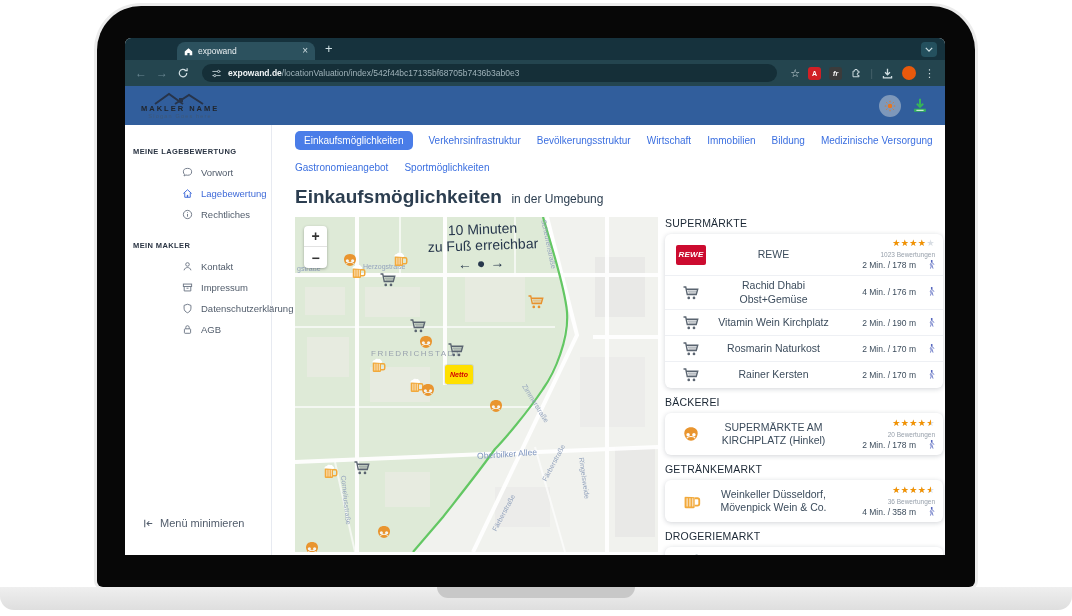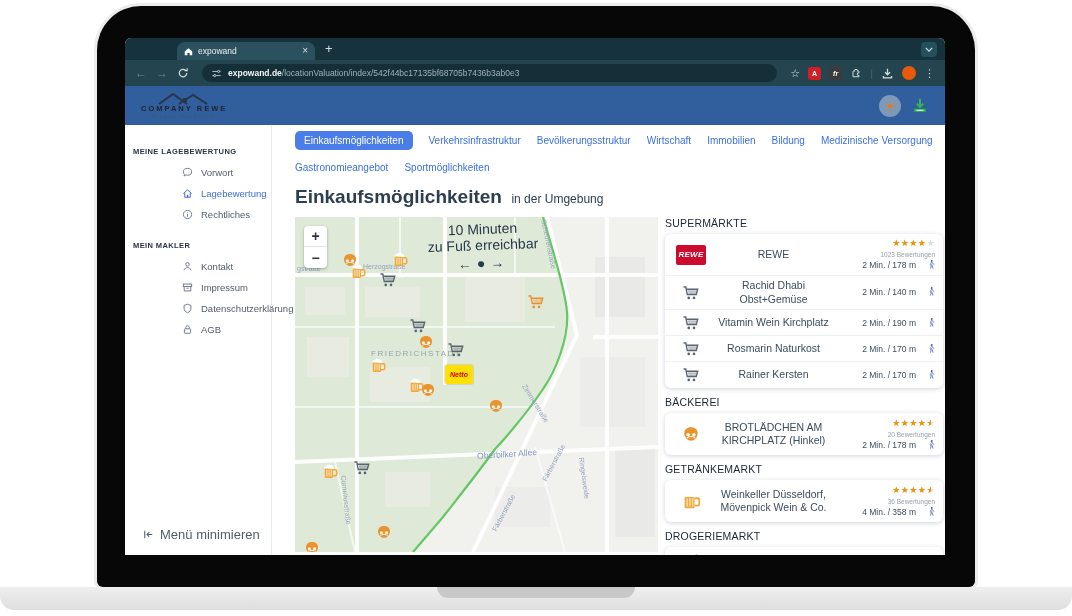--- a/index.html
+++ b/index.html
@@ -55,22 +55,22 @@
                   display:flex; align-items:center; justify-content:center; }
 
   
   .contentrow { flex:1; display:flex; min-height:0; background:#fff; }
   .sidebar { width:147px; flex:0 0 147px; border-right:1px solid #e7eaf1; padding-top:22px; position:relative; }
   .sb-sec { font-size:7.5px; font-weight:bold; color:#2a3443; letter-spacing:.4px; margin:0 0 6px 8px; }
   .sb-item { display:flex; align-items:center; gap:8px; padding:5px 0 5px 18px; font-size:9.5px; color:#515c6b; cursor:pointer;margin-left:39px; }
   .sb-item.active { color:#3f6ad8; }
   .sb-item svg { flex:0 0 auto; }
   .sb-gap { height:16px; }
-  .sb-min { position:absolute; left:18px; bottom:13px; display:flex; align-items:center; gap:6px;
-            font-size:13px; color:#515c6b; }
+  .sb-min { position:absolute; left:18px; bottom:26px; display:flex; align-items:center; gap:6px;
+            font-size:11px; color:#515c6b; }
 
   .main { flex:1; padding:6px 0 0 23px; min-width:0; }
   .navtabs { width:655px; display:flex; flex-wrap:wrap; gap:8px 16px; align-items:center; margin-bottom:9px; }
   .navtab { font-size:10px; color:#3b6fe0; padding:4px 0; white-space:nowrap; cursor:pointer; }
   .navtab.active { background:#4a7de8; color:#fff; padding:4px 9px; border-radius:5px; }
   .pagetitle { color:#2c3e50; margin:2px 0 9px; }
   .pagetitle .t1 { font-size:19px; font-weight:bold; }
   .pagetitle .t2 { font-size:12px; font-weight:normal; margin-left:5px; }
   .cols { display:flex; gap:7px; align-items:flex-start; }
 
@@ -173,21 +173,21 @@
 
       <div class="appheader">
         <div class="logo">
           <svg width="62" height="13" viewBox="0 0 62 13">
             <g fill="none" stroke="#27344a" stroke-width="2">
                 <path d="M6 12 20 2l14 10"></path>
                 <path d="M26 12 40 3l14 9"></path>
               </g>
             <rect x="30" y="6" width="4" height="4" fill="#27344a"></rect>
           </svg>
-          <span class="logo-title">COMPANY REWE</span>
+          <span class="logo-title">MAKLER NAME</span>
           <span class="logo-slogan">Slogan Goes here</span>
         </div>
         <div class="hdr-actions">
           <span class="theme-circle">
             <svg width="12" height="12" viewBox="0 0 16 16">
                 <circle cx="8" cy="8" r="3" fill="#e8761e"></circle>
                 <g stroke="#e8761e" stroke-width="1.2">
                   <path d="M8 1v2M8 13v2M1 8h2M13 8h2M3 3l1.4 1.4M11.6 11.6 13 13M13 3l-1.4 1.4M4.4 11.6 3 13"></path>
                 </g>
               </svg>
@@ -475,21 +475,21 @@
                   <span class="picon">
                       <svg width="20" height="18" viewBox="0 0 24 24" class="cart-gray">
                         <path fill="none" stroke="currentColor" stroke-width="1.8" d="M2 4h3l2 10h12l2-7H6"></path>
                         <path d="M8 9.5h12M8.6 12h10.6" stroke="currentColor" stroke-width=".9"></path>
                         <circle cx="9" cy="18.5" r="1.8" fill="currentColor"></circle>
                         <circle cx="16" cy="18.5" r="1.8" fill="currentColor"></circle>
                       </svg>
                     </span>
                   <span class="pname">Rachid Dhabi Obst+Gemüse</span>
                   <span class="pright"><span class="distline">
-                        <span>2 Min. / 140 m</span>
+                        <span>4 Min. / 176 m</span>
                         <svg width="7" height="11" viewBox="0 0 12 16">
                           <circle cx="6.4" cy="2" r="1.6" fill="#4557b8"></circle>
                           <path d="M6 4.2 4 8l1.6 2.6L4.2 15M6 4.2l2.6 1.6 1.6 2.6M6.2 7.4 8.6 15" stroke="#4557b8" stroke-width="1.3" fill="none"></path>
                         </svg>
                       </span></span>
                 </div>
                 <div class="prow">
                   <span class="picon">
                       <svg width="20" height="18" viewBox="0 0 24 24" class="cart-gray">
                         <path fill="none" stroke="currentColor" stroke-width="1.8" d="M2 4h3l2 10h12l2-7H6"></path>
@@ -549,21 +549,21 @@
               <div class="pcard tall">
                 <div class="prow">
                   <span class="picon">
                       <svg width="22" height="20" viewBox="0 0 24 24">
                         <path d="M12 4c5 0 8 3 8 7 0 5-4 9-8 9s-8-4-8-9c0-4 3-7 8-7z" fill="#e9952f"></path>
                         <circle cx="8.5" cy="13" r="2.1" fill="#fff"></circle>
                         <circle cx="15.5" cy="13" r="2.1" fill="#fff"></circle>
                         <path d="M7 17c2-2.6 8-2.6 10 0" stroke="#fff" stroke-width="1.3" fill="none"></path>
                       </svg>
                     </span>
-                  <span class="pname">BROTLÄDCHEN AM KIRCHPLATZ (Hinkel)</span>
+                  <span class="pname">SUPERMÄRKTE AM KIRCHPLATZ (Hinkel)</span>
                   <span class="pright">
                     <span class="stars"><span class="st-bg">★★★★★</span><span class="st-fg" style="width:90%">★★★★★</span></span>
                     <span class="reviews">20 Bewertungen</span>
                     <span class="distline">
                         <span>2 Min. / 178 m</span>
                         <svg width="7" height="11" viewBox="0 0 12 16">
                           <circle cx="6.4" cy="2" r="1.6" fill="#4557b8"></circle>
                           <path d="M6 4.2 4 8l1.6 2.6L4.2 15M6 4.2l2.6 1.6 1.6 2.6M6.2 7.4 8.6 15" stroke="#4557b8" stroke-width="1.3" fill="none"></path>
                         </svg>
                       </span>

